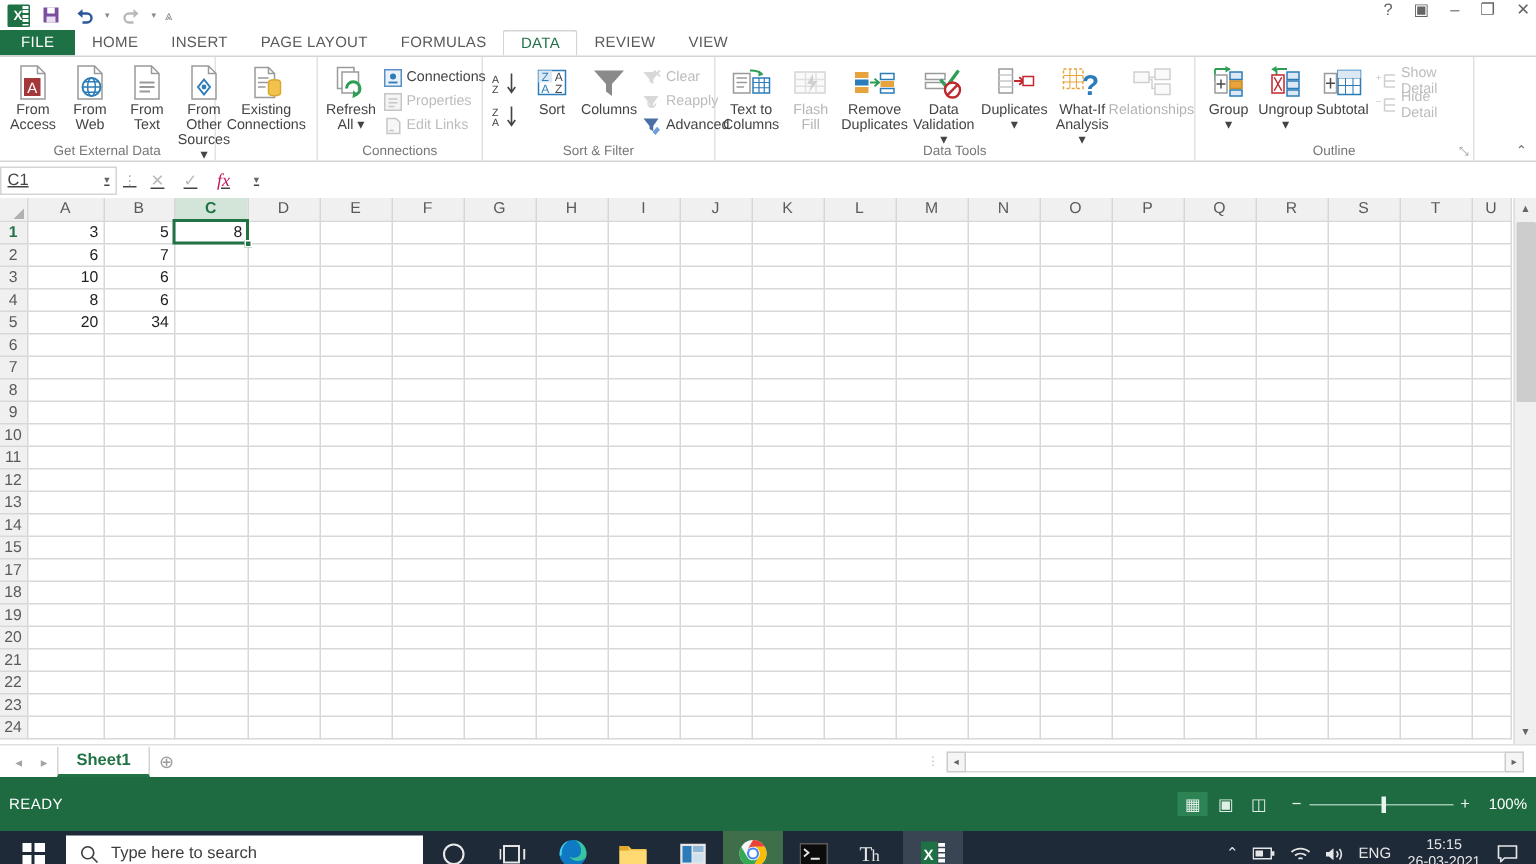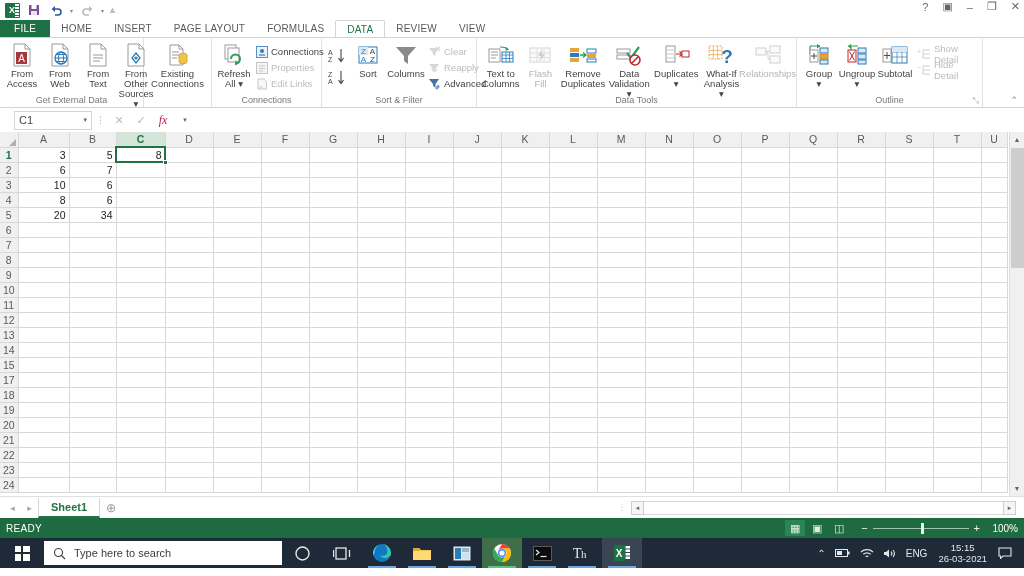--- a/index.html
+++ b/index.html
@@ -48,21 +48,21 @@
              align-items:center; text-align:center; font-size:9.5px; color:#444; line-height:10px; }
   .big-btn .ic { height:28px; display:flex; align-items:flex-end; justify-content:center; padding-bottom:2px; }
   .big-btn.dim { color:#b4b4b4; }
   .sm-btn { display:flex; align-items:center; gap:3px; font-size:9.5px; color:#444; height:16px; padding:0 3px; }
   .sm-btn.dim { color:#bcbcbc; }
   .sm-col { display:flex; flex-direction:column; justify-content:center; height:53px; padding-top:2px; }
   .dlg-launch { position:absolute; right:3px; bottom:1px; font-size:8px; color:#999; }
   .collapse-rib { position:absolute; right:6px; bottom:2px; font-size:9px; color:#777; }
 
   
-  .fbar { height:24px; display:flex; align-items:center; background:#fff; padding:2px 14px; gap:4px; }
+  .fbar { height:24px; display:flex; align-items:center; background:#fff; padding:2px 0; gap:4px;text-decoration:underline; }
   .namebox { width:78px; height:19px; border:1px solid #d4d4d4; background:#fff; display:flex;
              align-items:center; padding:0 4px; font-size:11px; color:#444; }
   .namebox .nb-val { flex:1; }
   .namebox .nb-car { font-size:7px; color:#666; }
   .grip { width:8px; color:#aaa; font-size:9px; text-align:center; letter-spacing:0; line-height:6px; }
   .fb-btns { display:flex; align-items:center; gap:0; }
   .fb-btn { width:22px; height:19px; display:flex; align-items:center; justify-content:center;
             font-size:11px; color:#b9b9b9; }
   .fb-btn.fx { font-style:italic; font-family:"Liberation Serif", serif; color:#be185d; font-size:12px; }
   .fbinput { flex:1; height:19px; border:1px solid #d4d4d4; border-left:1px solid #d4d4d4;
@@ -108,21 +108,21 @@
   .add-sheet { width:22px; text-align:center; font-size:12px; color:#9b9b9b; }
   .tabrow-spacer { flex:1; }
   .hgrip { color:#bbb; font-size:8px; letter-spacing:0; line-height:5px; padding:0 5px; }
   .hscroll { width:385px; height:14px; display:flex; align-items:center; margin-right:8px; }
   .hs-btn { width:13px; height:14px; border:1px solid #cdcdcd; background:#f5f5f5; display:flex;
             align-items:center; justify-content:center; font-size:7px; color:#666; }
   .hs-track { flex:1; height:14px; background:#fff; border-top:1px solid #d8d8d8;
               border-bottom:1px solid #d8d8d8; }
 
   
-  .statusbar { height:20px; background:#1e6b42; color:#fff; display:flex; align-items:center;
+  .statusbar { height:36px; background:#1e6b42; color:#fff; display:flex; align-items:center;
                font-size:10px; padding:0 6px; }
   .st-ready { letter-spacing:.3px; }
   .st-spacer { flex:1; }
   .view-btns { display:flex; align-items:center; gap:2px; margin-right:12px; }
   .vbtn { width:20px; height:16px; display:flex; align-items:center; justify-content:center;
           font-size:11px; color:#dfeee6; }
   .vbtn.active { background:#2e8355; }
   .zoomctl { display:flex; align-items:center; gap:5px; margin-right:10px; }
   .zsign { font-size:11px; color:#eaf4ee; }
   .ztrack { width:96px; height:1px; background:#9dc4ae; position:relative; }

